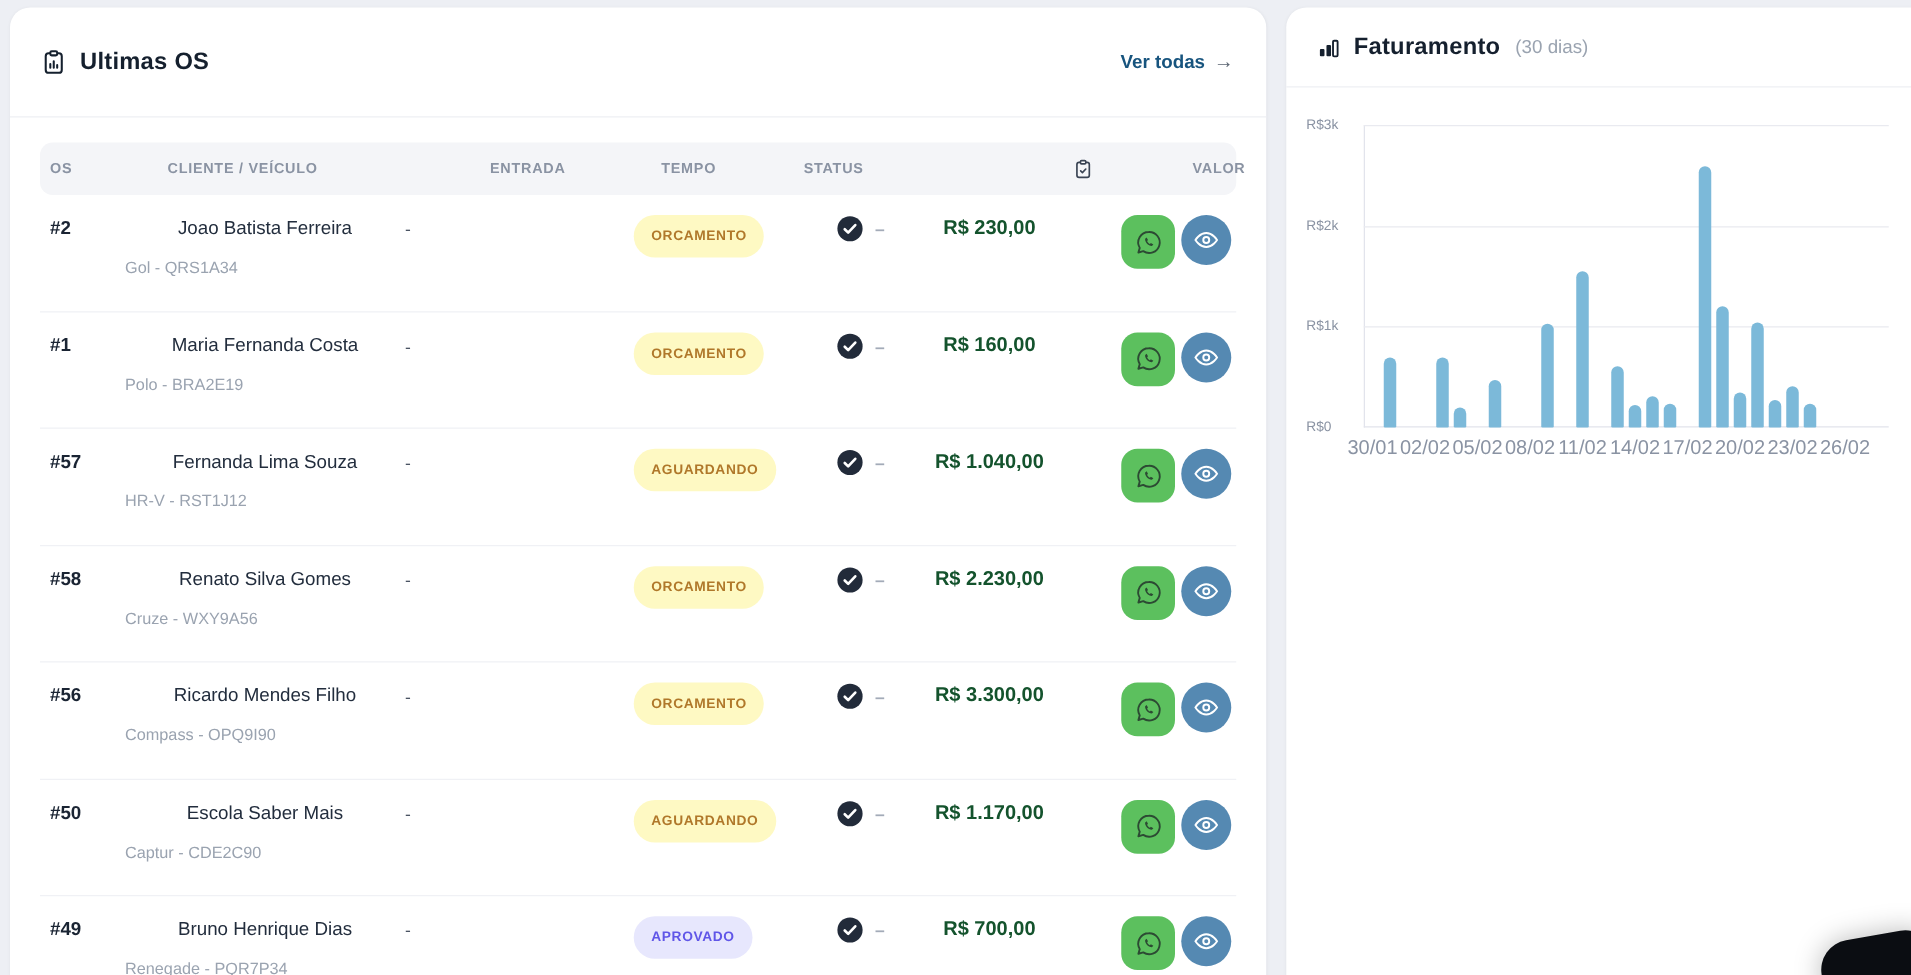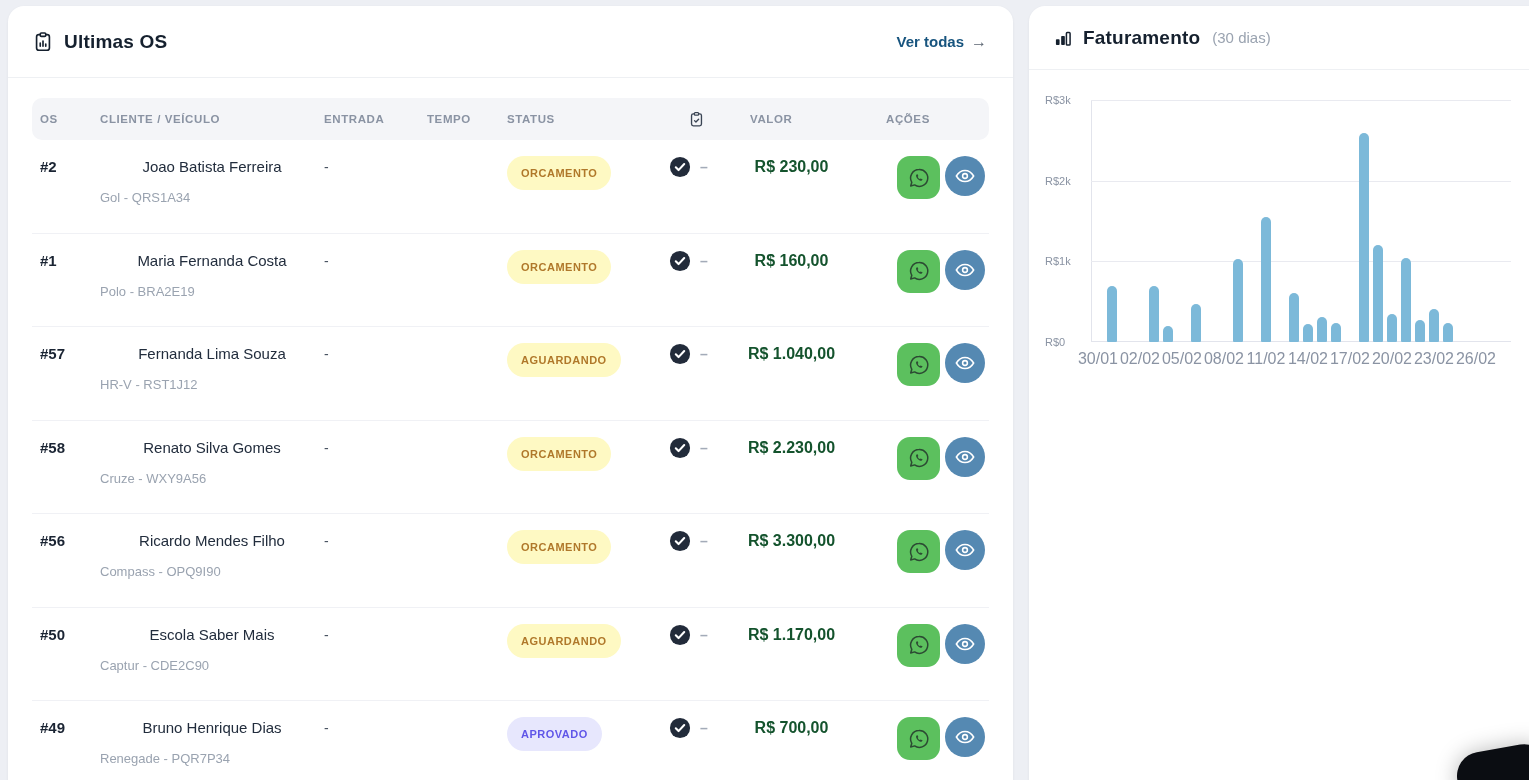--- a/index.html
+++ b/index.html
@@ -12,21 +12,21 @@
   .page { position:relative; width:1529px; height:780px; overflow:hidden; }
 
   .card {
     position:absolute; top:6px; background:#fff; border-radius:16px;
     box-shadow:0 1px 3px rgba(16,24,40,.06);
   }
   .orders-card { left:8px; width:1005px; height:810px; }
   .chart-card  { left:1029px; width:516px; height:810px; }
 
   .card-header {
-    height:72px; display:flex; align-items:center; justify-content:space-between;
+    height:88px; display:flex; align-items:center; justify-content:space-between;
     padding:0 26px 0 24px; border-bottom:1px solid #eef0f3;
   }
   .card-title { display:flex; align-items:center; gap:10px; }
   .card-title h2 { font-size:19px; font-weight:700; color:#15202e; letter-spacing:.2px; }
   .subtitle { font-size:15px; color:#9aa3b0; font-weight:400; margin-left:2px; }
   .icon-wrap { display:inline-flex; align-items:center; }
 
   .view-all {
     display:flex; align-items:center; gap:7px; cursor:pointer;
     font-size:15px; font-weight:700; color:#17547e; text-decoration:none;
@@ -35,20 +35,21 @@
 
   
   .grid-cols {
     display:grid;
     grid-template-columns:68px 224px 103px 80px 153px 72px 150px 1fr;
   }
   .table-head {
     margin:20px 24px 0; height:42px; background:#f4f5f8; border-radius:10px;
     align-items:center; font-size:11.5px; font-weight:700; letter-spacing:.6px;
     color:#8a93a3;
+    gap:34px;
   }
   .table-head .h-os { padding-left:8px; }
   .table-head .h-check { display:flex; justify-content:center; }
   .table-head .h-valor { padding-left:18px; }
   .table-head .h-acoes { padding-left:4px; }
 
   .rows { margin:0 24px; }
   .row {
     height:93.5px; padding-top:16px; border-bottom:1px solid #f0f1f5;
     align-items:start;

